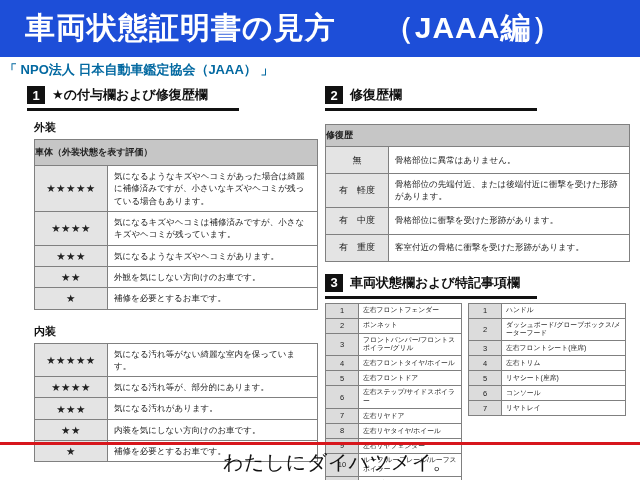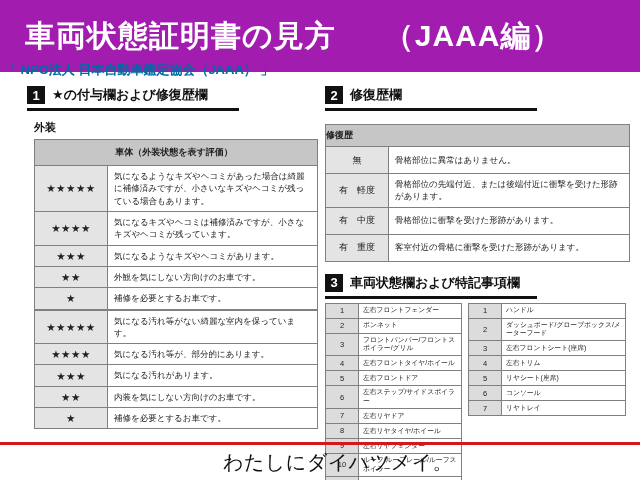--- a/index.html
+++ b/index.html
@@ -1,20 +1,20 @@
 <!DOCTYPE html>
 <html><head>
 <meta charset="utf-8">
 <style>
   html,body{margin:0;padding:0;}
   body{font-family:"Liberation Sans","DejaVu Sans",sans-serif;background:#ffffff;}
   .page{position:relative;width:640px;height:480px;background:#fff;overflow:hidden;}
 
   
-  .banner{position:absolute;top:0;left:0;width:640px;height:72px;background:#a21caf;
+  .banner{position:absolute;top:0;left:0;width:640px;height:57px;background:#1d4ed8;
           display:flex;align-items:center;color:#fff;}
   .banner-title{font-size:30px;font-weight:bold;letter-spacing:1px;margin-left:25px;}
   .banner-edition{font-size:30px;font-weight:bold;margin-left:48px;letter-spacing:1px;}
 
   
   .subtitle{position:absolute;top:61px;left:4px;font-size:13px;color:#0369a1;font-weight:bold;}
 
   
   .sec-head{display:flex;align-items:center;gap:7px;border-bottom:3px solid #111;
             width:212px;padding-bottom:4px;}
@@ -27,21 +27,21 @@
   td{border:1px solid #808080;color:#222;}
   .tbl-head{background:#c6c6c6;font-size:9px;font-weight:bold;padding:4px 4px 4px 0;}
   .cell-key{background:#e4e4e4;text-align:center;vertical-align:middle;}
   .cell-desc{background:#fff;font-size:8.5px;line-height:1.45;padding:4px 6px;vertical-align:middle;}
 
   
   .col-left{position:absolute;left:27px;top:86px;width:292px;}
   .grp-label{font-size:11px;font-weight:bold;color:#111;margin:9px 0 4px 7px;}
   .star-table{width:284px;margin-left:7px;}
   .star-table td.cell-key{width:70px;font-size:10.5px;letter-spacing:0.5px;}
-  .star-table .tbl-head{height:17px;text-align:center;}
+  .star-table .tbl-head{height:17px;}
   .int-gap{margin-top:14px;}
 
   
   .col-right{position:absolute;left:325px;top:86px;width:307px;}
   .repair-table{width:305px;margin-top:13px;}
   .repair-table td.cell-key{width:60px;font-size:9px;}
   .repair-table td.cell-desc{height:18px;}
   .sec3-head{margin-top:12px;}
   .parts-wrap{display:flex;gap:6px;margin-top:4px;align-items:flex-start;}
   .parts-table td{font-size:6.8px;}
@@ -100,20 +100,21 @@
         <td class="cell-key">★★</td>
         <td class="cell-desc">外観を気にしない方向けのお車です。</td>
       </tr>
       <tr>
         <td class="cell-key">★</td>
         <td class="cell-desc">補修を必要とするお車です。</td>
       </tr>
     </tbody>
       </table>
 
+    <div class="grp-label int-gap">内装</div>
 
     <table class="star-table">
       <tbody>
       <tr>
         <td class="cell-key">★★★★★</td>
         <td class="cell-desc">気になる汚れ等がない綺麗な室内を保っています。</td>
       </tr>
       <tr>
         <td class="cell-key">★★★★</td>
         <td class="cell-desc">気になる汚れ等が、部分的にあります。</td>

